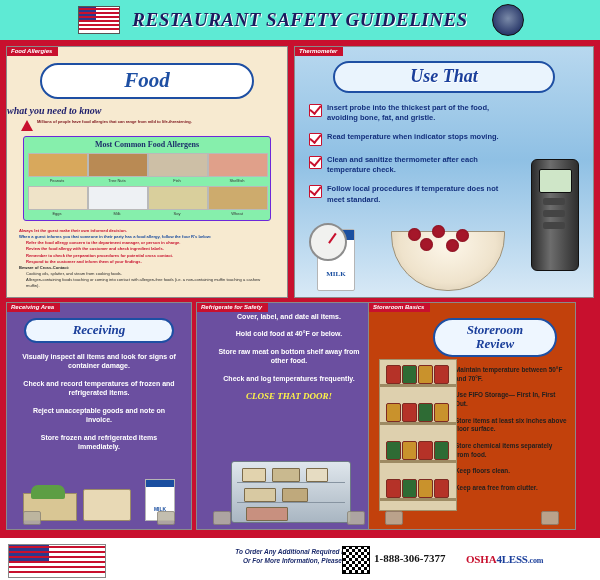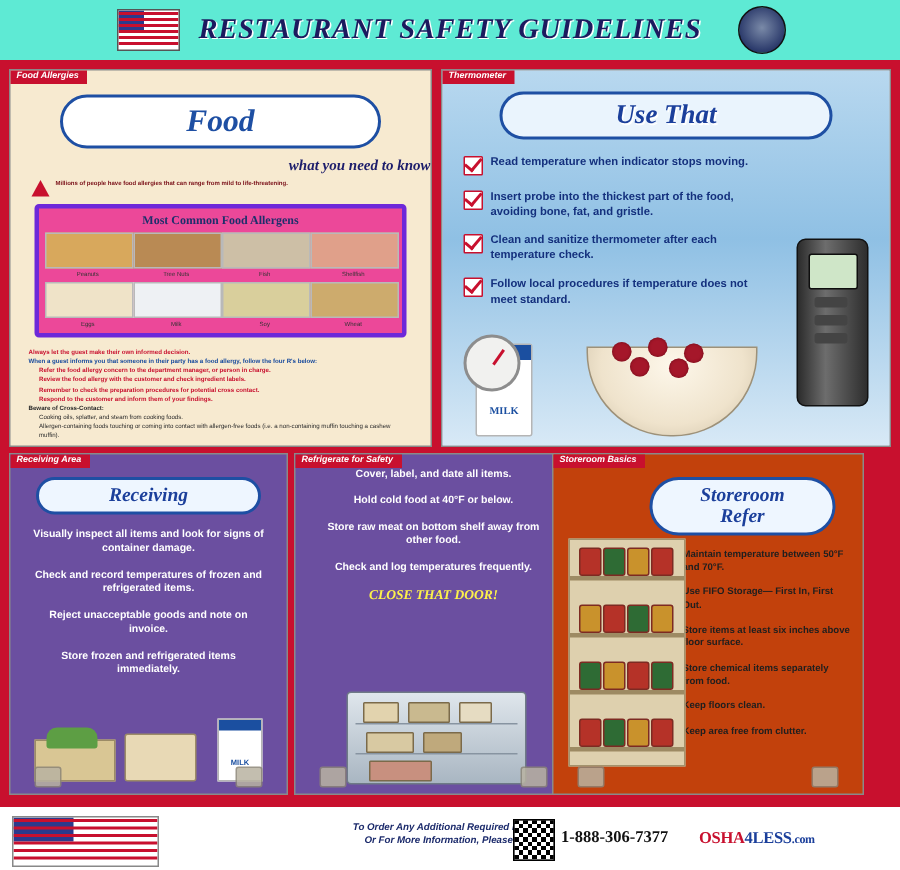--- a/index.html
+++ b/index.html
@@ -61,33 +61,33 @@
     border:2px solid #1e4fa3;border-radius:26px;background:#ffffff;
     padding:5px 0 6px;
   }
   .alg-title .l1,.alg-title .l2{
     display:block;font-family:"Liberation Serif", serif;font-weight:bold;font-style:italic;
     color:#1e4fa3;line-height:1;
   }
   .alg-title .l1{font-size:21px;}
   .alg-title .l2{font-size:21px;margin-top:2px;}
   .alg-sub{
-    text-align:right;font-size:10px;font-style:italic;font-weight:bold;color:#1d1d6b;
+    text-align:left;font-size:10px;font-style:italic;font-weight:bold;color:#1d1d6b;
     margin-top:6px;font-family:"Liberation Serif", serif;
   }
   .alg-warn{
     display:flex;align-items:flex-start;gap:4px;margin:3px 14px 0 14px;
   }
   .tri{
     width:0;height:0;border-left:6px solid transparent;border-right:6px solid transparent;
     border-bottom:11px solid #c8102e;flex:0 0 auto;margin-top:1px;
   }
   .alg-warn p{margin:0;font-size:4px;color:#7a1018;line-height:1.35;font-weight:bold;}
   .allergen-box{
-    margin:5px 16px 7px;background:#ec4899;border:3px solid #6d28d9;border-radius:3px;
+    margin:5px 16px 7px;background:#86efac;border:1px solid #6d28d9;border-radius:3px;
     padding:3px 4px 4px;
   }
   .allergen-box h3{
     margin:0 0 3px;text-align:center;font-size:8px;color:#1d2f6b;
     font-family:"Liberation Serif", serif;font-weight:bold;
   }
   .allergen-grid{display:grid;grid-template-columns:repeat(4,1fr);gap:2px;}
   .allergen-cell{text-align:center;}
   .allergen-cell .sw{
     width:100%;height:22px;border:1px solid #b9b9b9;display:block;
@@ -349,25 +349,25 @@
       <div class="th-bg"></div>
       <div class="panel-tab">Thermometer</div>
 
       <div class="th-title">
         <span>Use That</span>
       </div>
 
       <div class="th-list">
         <div class="th-item">
           <div class="chk"></div>
-          <p>Read temperature when indicator stops moving.</p>
+          <p>Insert probe into the thickest part of the food, avoiding bone, fat, and gristle.</p>
         </div>
         <div class="th-item">
           <div class="chk"></div>
-          <p>Insert probe into the thickest part of the food, avoiding bone, fat, and gristle.</p>
+          <p>Read temperature when indicator stops moving.</p>
         </div>
         <div class="th-item">
           <div class="chk"></div>
           <p>Clean and sanitize thermometer after each temperature check.</p>
         </div>
         <div class="th-item">
           <div class="chk"></div>
           <p>Follow local procedures if temperature does not meet standard.</p>
         </div>
       </div>
@@ -438,21 +438,21 @@
         <div class="item" style="left:14px;top:45px;width:40px;background:#c8907f"></div>
       </div>
       <div class="mini-icon" style="left:16px"></div>
       <div class="mini-icon" style="right:16px"></div>
     </div>
 
     <div class="panel" id="p-storeroom">
       <div class="panel-tab">Storeroom Basics</div>
       <div class="sub-title" style="width:120px;margin-left:64px">
         <span>Storeroom</span>
-        <span>Refer</span>
+        <span>Review</span>
       </div>
       <div class="sub-body left-align on-cream">
         <p>Maintain temperature between 50°F and 70°F.</p>
         <p>Use FIFO Storage— First In, First Out.</p>
         <p>Store items at least six inches above floor surface.</p>
         <p>Store chemical items separately from food.</p>
         <p>Keep floors clean.</p>
         <p>Keep area free from clutter.</p>
       </div>
       <div class="shelves">

